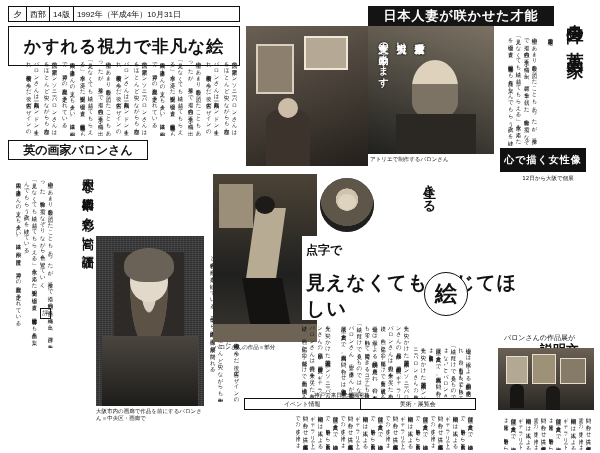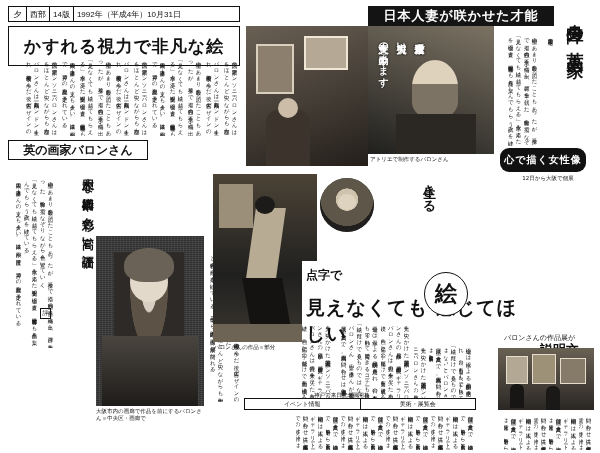--- a/index.html
+++ b/index.html
@@ -1,21 +1,21 @@
 <!DOCTYPE html>
 <html><head>
 <meta charset="utf-8">
 <style>
   html,body{margin:0;padding:0;background:#ffffff;}
   body{font-family:"Liberation Sans",sans-serif;}
   #page{position:relative;width:600px;height:453px;background:#ffffff;overflow:hidden;}
 
   .abs{position:absolute;}
   .vert{writing-mode:vertical-rl;text-orientation:upright;}
-  .blk{background:#111;color:#fff;border-radius:9px;}
+  .blk{background:#111;color:#fff;}
   .noise{background-image:repeating-linear-gradient(0deg,rgba(0,0,0,.10) 0 1px,rgba(0,0,0,0) 1px 3px),repeating-linear-gradient(90deg,rgba(0,0,0,.07) 0 1px,rgba(0,0,0,0) 1px 4px);}
 
   
   .masthead{left:8px;top:6px;width:232px;height:16px;border:1px solid #111;box-sizing:border-box;display:flex;align-items:center;background:#fff;}
   .masthead .cell{font-size:8px;color:#111;padding:0 3px;border-right:1px solid #111;height:100%;display:flex;align-items:center;white-space:nowrap;}
   .masthead .cell:last-child{border-right:none;}
   .mh-sq{width:11px;justify-content:center;font-size:7px;}
 
   
   .hl-main{left:8px;top:26px;width:232px;height:40px;border:1.5px solid #111;box-sizing:border-box;display:flex;align-items:center;justify-content:center;background:#fff;}
@@ -162,21 +162,21 @@
   <div class="photo" style="left:320px;top:178px;width:54px;height:54px;border-radius:50%;">
     <div class="ph-grain"></div>
     <div style="position:absolute;inset:0;border-radius:50%;background:radial-gradient(circle at 50% 40%,#cfc3ae 0 26%,#5e5648 27% 62%,#211f1d 63% 100%);"></div>
     <div style="position:absolute;left:18px;top:16px;width:18px;height:16px;border-radius:50%;background:#ded3bf;"></div>
   </div>
 
   <div class="abs" style="left:420px;top:176px;height:70px;">
     <span class="vert" style="font-size:13px;font-weight:bold;color:#111;font-family:'DejaVu Sans',sans-serif;">生きる</span>
   </div>
 
-  <div class="abs" style="left:302px;top:236px;width:230px;height:84px;background:#ffffff;margin-top:25px;">
+  <div class="abs" style="left:302px;top:236px;width:230px;height:84px;background:#ffffff;">
     <div class="abs" style="left:4px;top:4px;">
       <span style="font-size:12px;font-weight:bold;color:#111;font-family:'DejaVu Sans',sans-serif;">点字で</span>
     </div>
     <div class="abs" style="left:4px;top:34px;width:222px;">
       <span style="font-size:19px;font-weight:bold;color:#111;letter-spacing:1px;font-family:'DejaVu Sans',sans-serif;">見えなくても 感じてほしい</span>
     </div>
   </div>
 
   <div class="abs" style="left:424px;top:272px;width:42px;height:42px;border-radius:50%;background:#fff;border:1.5px solid #111;display:flex;align-items:center;justify-content:center;">
     <span style="font-size:22px;font-weight:bold;color:#111;font-family:'DejaVu Sans',sans-serif;">絵</span>

